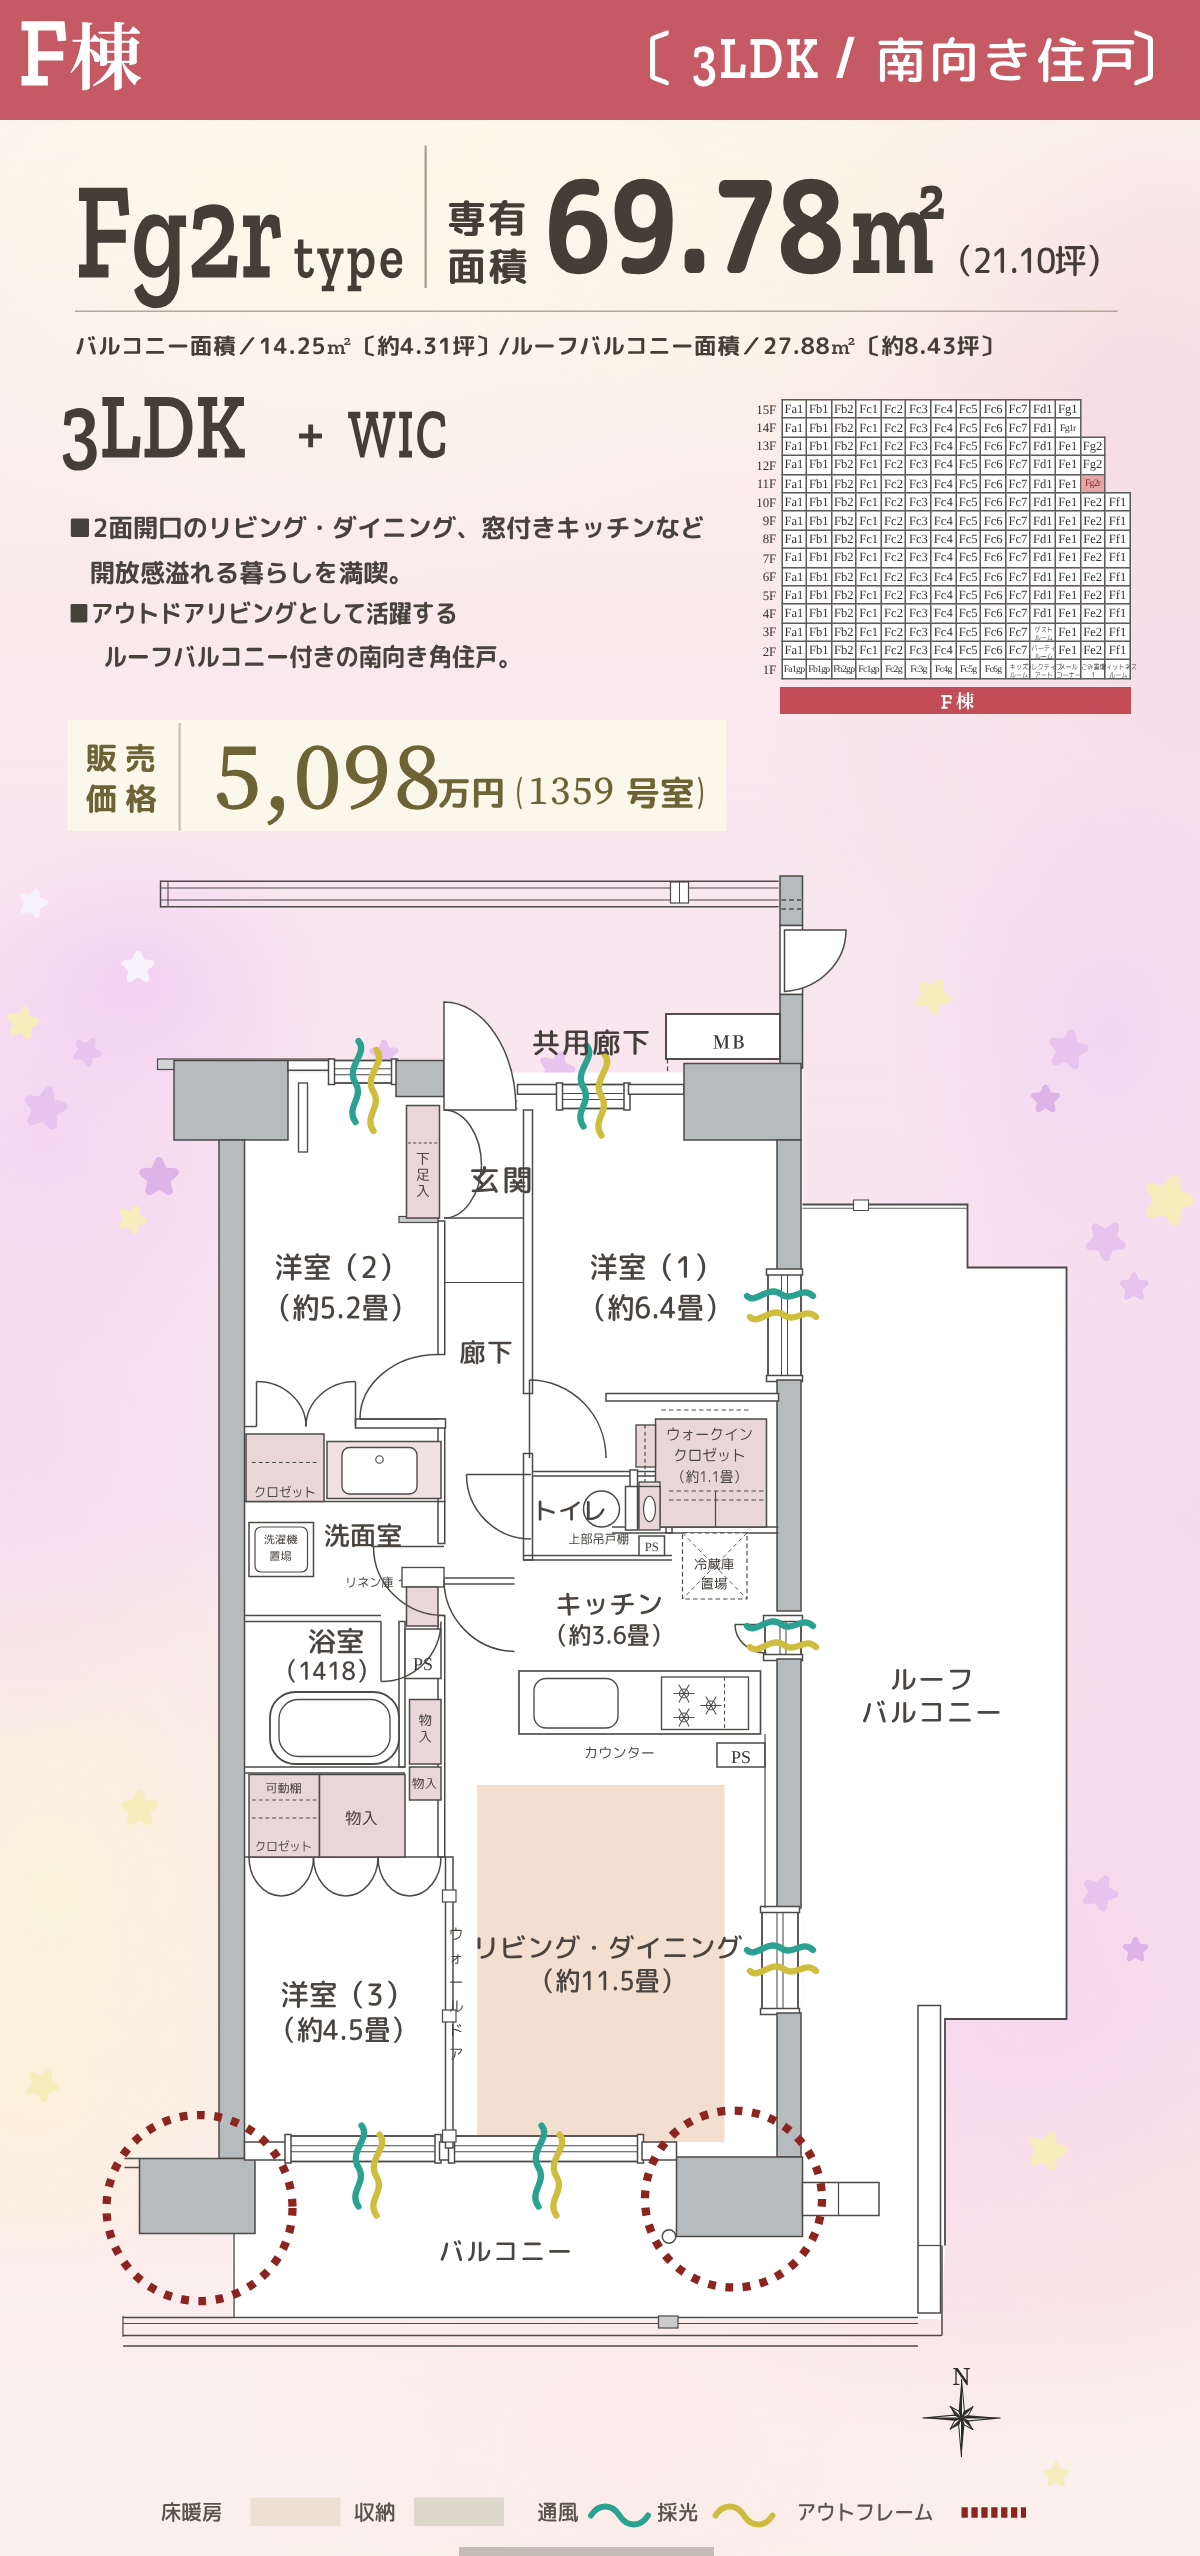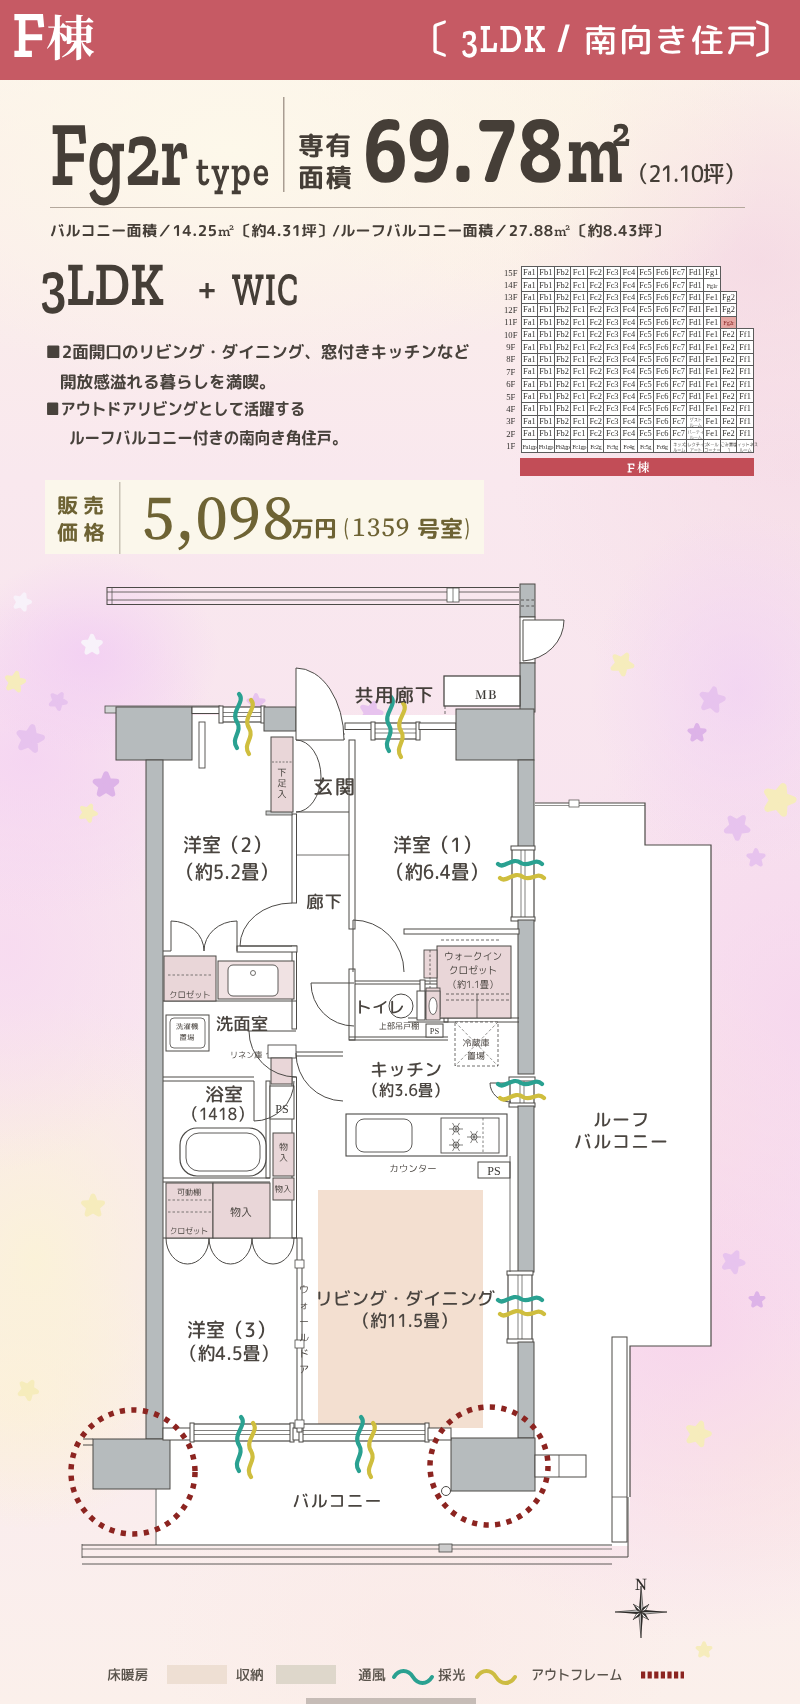--- a/index.html
+++ b/index.html
@@ -19,21 +19,21 @@
  radial-gradient(260px 230px at 760px 260px, rgba(244,215,227,.75) 0%, rgba(244,215,227,0) 100%),
  radial-gradient(280px 260px at 790px 470px, rgba(245,218,230,.7) 0%, rgba(245,218,230,0) 100%),
  radial-gradient(260px 210px at 420px 1630px, rgba(250,233,230,.6) 0%, rgba(250,233,230,0) 100%),
  linear-gradient(180deg,#fdf7ec 0%,#fbefe9 9%,#f9e8ee 28%,#f8e4ef 52%,#f9e9f0 75%,#fbf0eb 100%);}
 #topbar {position:absolute;left:0;top:0;width:800px;height:80px;background:#c65a64}
 #pricebox {position:absolute;left:45px;top:480px;width:439px;height:74px;background:#fbf7eb}
 #banner {position:absolute;left:520px;top:458px;width:234px;height:18px;background:#c24d57}
 #grid {position:absolute;left:504px;top:266px;border-collapse:collapse;table-layout:fixed}
 #grid td {border:1px solid #5b5b5b;width:16.6px;height:12.4px;font-family:"Liberation Serif",serif;
  font-size:8.4px;text-align:center;vertical-align:middle;color:#33312f;background:#fff;padding:0;overflow:hidden}
-#grid td.fl {border:none;background:transparent;font-size:8.6px;text-align:center;padding-right:3px;width:17px;color:#33312f}
+#grid td.fl {border:none;background:transparent;font-size:8.6px;text-align:right;padding-right:3px;width:17px;color:#33312f}
 #grid td.hi {background:#e5a7a3;color:#8d2a28}
 #grid td.e {border:none;background:transparent}
 svg#main {position:absolute;left:0;top:0}
 </style></head><body>
 
 <div id="bg"></div>
 
 <div id="topbar"></div>
 
 <div id="pricebox"></div>

